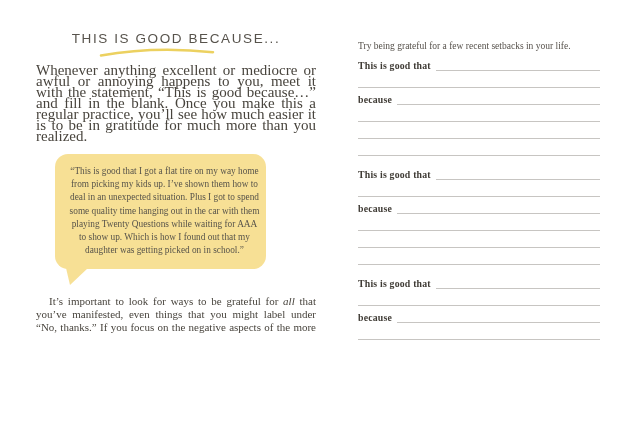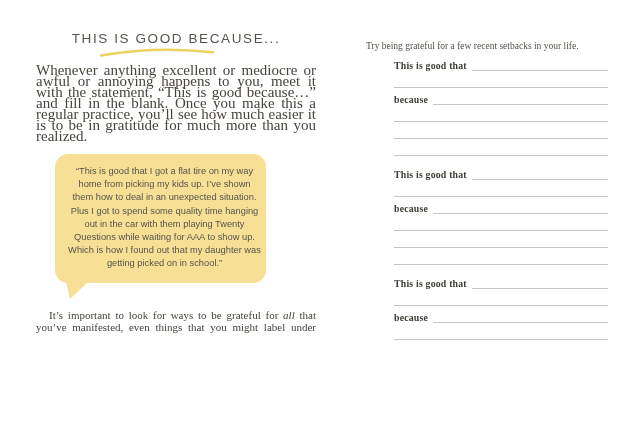--- a/index.html
+++ b/index.html
@@ -33,45 +33,45 @@
     position:relative;
     margin:12px 0 0 19px;
     width:211px;
   }
   .bubble{
     box-sizing:border-box;
     background:#f7e095;
     border-radius:13px;
     padding:11px 5px 12px 13px;
     min-height:110px;
-    font-family:Liberation Sans, sans-serif;
+    font-family:Liberation Serif, serif;
     font-size:9.3px;line-height:13.2px;
     text-align:center;
     color:#57534a;
   }
   .bubble-tail{
     position:absolute;left:9px;top:100%;margin-top:-1px;
   }
   .para-closing{
     margin:26px 0 0 0;
     font-size:11px;line-height:12.6px;
     text-align:justify;
     text-indent:13px;
     color:#48443d;
   }
   
   .page-right{
-    position:absolute;left:366px;top:0;width:242px;height:352px;overflow:hidden;
+    position:absolute;left:358px;top:0;width:242px;height:352px;overflow:hidden;
   }
   .prompt{
     margin-top:40px;
     font-size:9.5px;line-height:13px;
     color:#55504a;
   }
-  .entry-sections{margin-top:1px;margin-left:28px;}
+  .entry-sections{margin-top:1px;}
   .entry-section{margin-bottom:7px;}
   .row{
     display:flex;align-items:flex-end;
     height:17px;
   }
   .row .fill{
     flex:1;height:0;border-bottom:1px solid #c7c5c2;
   }
   .row.label-row .fill{margin-left:5px;}
   .field-label{

